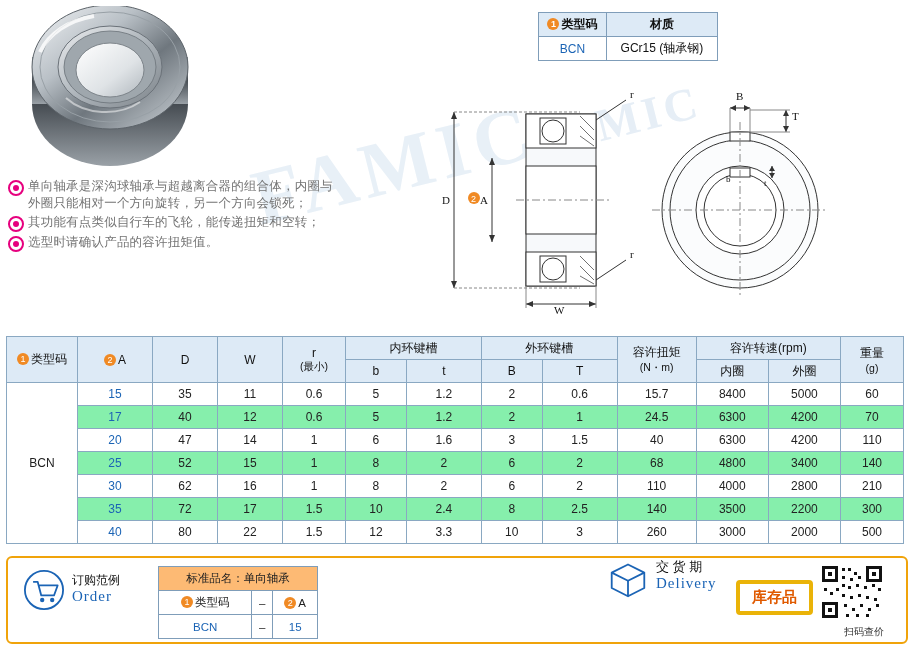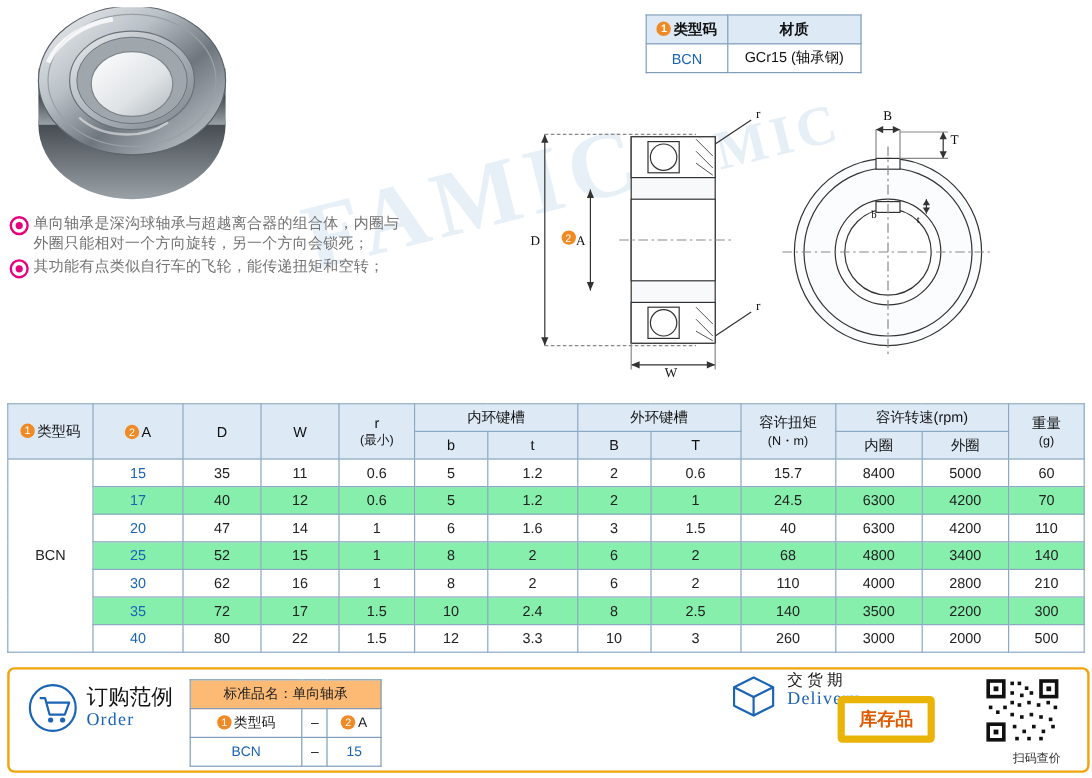--- a/index.html
+++ b/index.html
@@ -77,35 +77,35 @@
   .blue{color:#1b64b5;}
   .rowA{background:#ffffff;}
   .rowB{background:#86efac;}
 
   
   .footer{position:absolute;left:6px;top:556px;width:898px;height:84px;
     border:2px solid #f0a30a;border-radius:6px;background:#fff;}
   .f-order{position:absolute;left:14px;top:12px;width:150px;display:flex;align-items:center;}
   .cart{width:44px;height:40px;}
   .order-label{margin-left:6px;line-height:1.15;}
-  .order-label .cn{font-size:18px;color:#111;}
+  .order-label .cn{font-size:12px;color:#111;}
   .order-label .en{font-size:15px;color:#1b64b5;font-family:"Liberation Serif",serif;letter-spacing:1px;}
 
   .f-spec{position:absolute;left:150px;top:8px;width:160px;}
   table.spec{border-collapse:collapse;width:160px;}
   table.spec td{border:1px solid #7f9db9;height:21px;text-align:center;font-size:11.5px;}
   .spec-head{background:#fdba74;}
   .f-deliv{position:absolute;left:598px;top:2px;display:flex;align-items:flex-start;}
   .box-ico{width:44px;height:38px;}
   .deliv-label{margin-left:6px;line-height:1.15;}
   .deliv-label .cn{font-size:13px;color:#111;}
   .deliv-label .en{font-size:15px;color:#1b64b5;font-family:"Liberation Serif",serif;letter-spacing:1px;}
   .stock{
-    position:absolute;left:690px;top:22px;
-    border:6px solid #eab308;border-radius:4px;color:#e05a00;
+    position:absolute;left:728px;top:22px;
+    border:4px solid #eab308;border-radius:4px;color:#e05a00;
     font-size:15px;padding:4px 12px;background:#fff;font-weight:bold;
   }
   .qr{position:absolute;left:812px;top:6px;width:64px;text-align:right;}
   .qr-img{width:64px;height:56px;}
   .qr-cap{font-size:10px;color:#333;margin-top:2px;}
 </style>
 </head>
 <body>
 
 <div class="page">
@@ -156,20 +156,24 @@
     </div>
 
     <div class="bullets">
       <div class="bullet">
         <span class="dot"></span>
         <span class="btext">单向轴承是深沟球轴承与超越离合器的组合体，内圈与外圈只能相对一个方向旋转，另一个方向会锁死；</span>
       </div>
       <div class="bullet">
         <span class="dot"></span>
         <span class="btext">其功能有点类似自行车的飞轮，能传递扭矩和空转；</span>
+      </div>
+      <div class="bullet">
+        <span class="dot"></span>
+        <span class="btext">选型时请确认产品的容许扭矩值。</span>
       </div>
     </div>
 
     <table class="mat-table">
       <tbody>
           <tr>
         <th class="mat-head">
           <span class="numcircle">1</span><span>类型码</span>
         </th>
         <th class="mat-head">材质</th>

